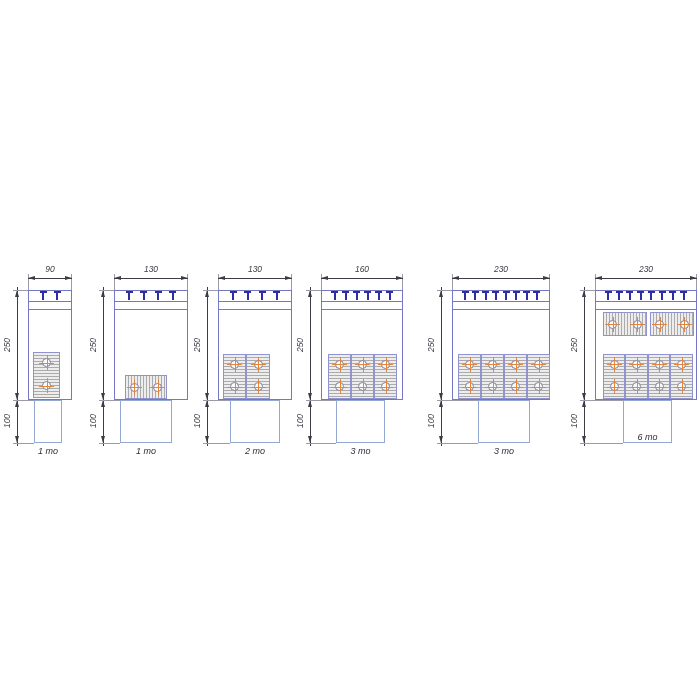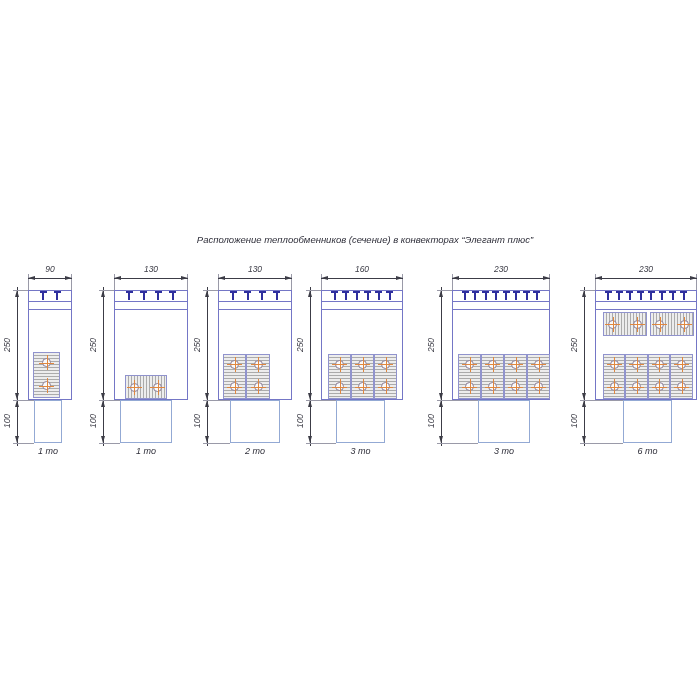--- a/index.html
+++ b/index.html
@@ -20,21 +20,20 @@
   .typelabel{
     position:absolute;font-style:italic;font-size:9px;color:#2f2f3a;
     text-align:center;white-space:nowrap;
   }
 </style>
 </head>
 <body>
 
 <div id="canvas">
   <div id="title-block">
-    <div>Расположение теплообменников (сечение) в конвекторах “Элегант плюс”</div>
   </div>
   <div id="drawing">
       <div class="abs" style="left: 28px; top: 274px; width: 1px; height: 16px; background: rgb(154, 154, 168);"></div>
       <div class="abs" style="left: 71px; top: 274px; width: 1px; height: 16px; background: rgb(154, 154, 168);"></div>
       <div class="abs" style="left: 28px; top: 278px; width: 44px; height: 1px; background: rgb(60, 60, 70);"></div>
       <div class="abs" style="left: 28px; top: 276px; width: 0px; height: 0px; border-top: 2px solid transparent; border-bottom: 2px solid transparent; border-right: 7px solid rgb(60, 60, 70);"></div>
       <div class="abs" style="left: 65px; top: 276px; width: 0px; height: 0px; border-top: 2px solid transparent; border-bottom: 2px solid transparent; border-left: 7px solid rgb(60, 60, 70);"></div>
       <div class="dimtext" style="left: 25px; top: 264px; width: 50px;">90</div>
       <div class="abs" style="left: 17px; top: 287px; width: 1px; height: 159px; background: rgb(60, 60, 70);"></div>
       <div class="abs" style="left: 15px; top: 290px; width: 0px; height: 0px; border-left: 2px solid transparent; border-right: 2px solid transparent; border-bottom: 7px solid rgb(60, 60, 70);"></div>
@@ -331,15 +330,15 @@
       <div class="abs" style="left: 651.5px; top: 386.85px; width: 15px; height: 1px; background: rgb(224, 135, 63);"></div>
       <div class="abs" style="left: 659px; top: 379.35px; width: 1px; height: 15px; background: rgb(224, 135, 63);"></div>
       <div class="abs" style="left: 670px; top: 354px; width: 23px; height: 45px; border: 1px solid rgb(144, 147, 205); box-sizing: border-box; background: repeating-linear-gradient(rgb(237, 237, 237) 0px, rgb(237, 237, 237) 2px, rgb(171, 171, 171) 2px, rgb(171, 171, 171) 3px);"></div>
       <div class="abs" style="left: 677px; top: 359.85px; width: 7px; height: 7px; border: 1px solid rgb(137, 123, 148); border-radius: 50%; background: rgb(250, 250, 250);"></div>
       <div class="abs" style="left: 674px; top: 364.35px; width: 15px; height: 1px; background: rgb(224, 135, 63);"></div>
       <div class="abs" style="left: 681.5px; top: 356.85px; width: 1px; height: 15px; background: rgb(224, 135, 63);"></div>
       <div class="abs" style="left: 677px; top: 382.35px; width: 7px; height: 7px; border: 1px solid rgb(137, 123, 148); border-radius: 50%; background: rgb(250, 250, 250);"></div>
       <div class="abs" style="left: 674px; top: 386.85px; width: 15px; height: 1px; background: rgb(224, 135, 63);"></div>
       <div class="abs" style="left: 681.5px; top: 379.35px; width: 1px; height: 15px; background: rgb(224, 135, 63);"></div>
       <div class="abs" style="left: 623px; top: 400px; width: 49px; height: 43px; border: 1px solid rgb(147, 169, 212); box-sizing: border-box; background: rgb(255, 255, 255);"></div>
-      <div class="typelabel" style="left: 617.5px; top: 446px; width: 60px;">6 то</div>
+      <div class="typelabel" style="left: 617.5px; top: 432px; width: 60px;">6 то</div>
     </div>
 </div>
 
 </body></html>

